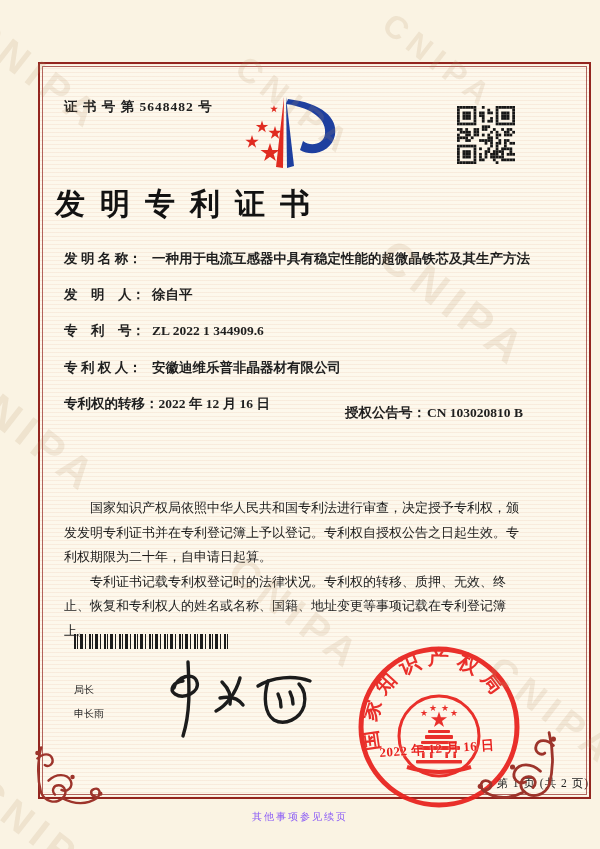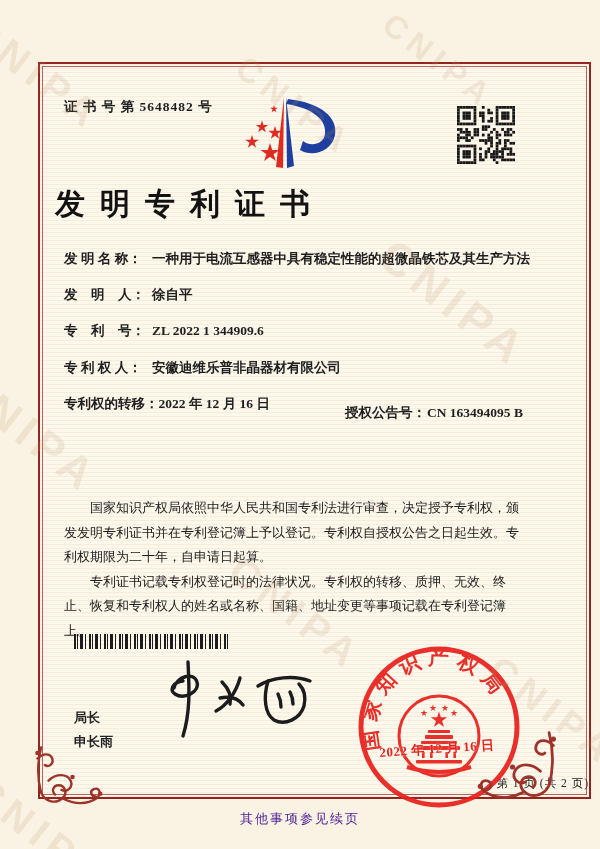--- a/index.html
+++ b/index.html
@@ -37,31 +37,31 @@
   .flabel{flex:0 0 88px;white-space:pre;}
   .fvalue{white-space:pre;}
   .grant2{position:absolute;left:238px;top:0;height:36.2px;display:flex;align-items:center;margin-left:43px;}
   .grant2 .flabel{flex:0 0 82px;}
   .paras{position:absolute;left:24px;top:432px;width:460px;font-size:13px;line-height:24.6px;color:#1b1b1b;font-weight:500;}
   .paras p{margin:0;text-indent:2em;}
   .barcode{
     position:absolute;left:34px;top:570px;width:154px;height:15px;
     background:repeating-linear-gradient(90deg,#1c1c1c 0 2px,transparent 2px 3px,#1c1c1c 3px 4px,transparent 4px 6px,#1c1c1c 6px 9px,transparent 9px 11px,#1c1c1c 11px 12px,transparent 12px 15px);
   }
-  .director{position:absolute;left:34px;top:614px;font-size:13px;font-weight:700;color:#222;line-height:24px;margin-top:28px;}
+  .director{position:absolute;left:34px;top:614px;font-size:10px;font-weight:400;color:#222;line-height:24px;}
   .sig{position:absolute;left:118px;top:592px;}
   .seal-wrap{position:absolute;left:316px;top:580px;width:166px;height:166px;z-index:3;}
   .seal-wrap svg{position:absolute;inset:0;opacity:0.93;}
   .seal-date{
     position:absolute;left:-4px;right:0;top:96px;text-align:center;
     font-size:13px;font-weight:700;color:var(--seal);letter-spacing:0.5px;
     transform:rotate(-4deg);white-space:pre;text-shadow:0 0 2px rgba(255,252,245,0.85);
   }
   .page-info{position:absolute;left:0;right:0;top:712px;text-align:right;font-size:11.5px;color:#222;letter-spacing:1px;}
-  .note{position:absolute;left:0;right:0;top:810px;text-align:center;font-size:13px;color:#4c1d95;z-index:2;letter-spacing:2px;}
+  .note{position:absolute;left:0;right:0;top:810px;text-align:center;font-size:10px;color:#8b5cf6;z-index:2;letter-spacing:2px;}
   .flourish{position:absolute;z-index:4;}
   .fl-l{left:30px;top:740px;width:74px;height:74px;}
   .fl-r{left:476px;top:724px;width:86px;height:86px;transform:scaleX(-1);}
   .seal-red{fill:var(--seal);}
   .seal-stroke{stroke:var(--seal);fill:none;}
   .lb{fill:var(--logo-blue);}
   .lr{fill:var(--logo-red);}
 </style>
 </head>
 <body>
@@ -335,21 +335,21 @@
     </div>
     <div class="frow">
       <span class="flabel">专 利 权 人：</span>
       <span class="fvalue">安徽迪维乐普非晶器材有限公司</span>
     </div>
     <div class="frow">
       <span class="flabel">专利权的转移：</span>
       <span class="fvalue">2022 年 12 月 16 日</span>
       <span class="grant2">
         <span class="flabel">授权公告号：</span>
-        <span class="fvalue">CN 163494095 B</span>
+        <span class="fvalue">CN 103020810 B</span>
       </span>
     </div>
   </div>
 
   <div class="paras">
     <p>国家知识产权局依照中华人民共和国专利法进行审查，决定授予专利权，颁发发明专利证书并在专利登记簿上予以登记。专利权自授权公告之日起生效。专利权期限为二十年，自申请日起算。</p>
     <p>专利证书记载专利权登记时的法律状况。专利权的转移、质押、无效、终止、恢复和专利权人的姓名或名称、国籍、地址变更等事项记载在专利登记簿上。</p>
   </div>
 
   <div class="barcode"></div>

